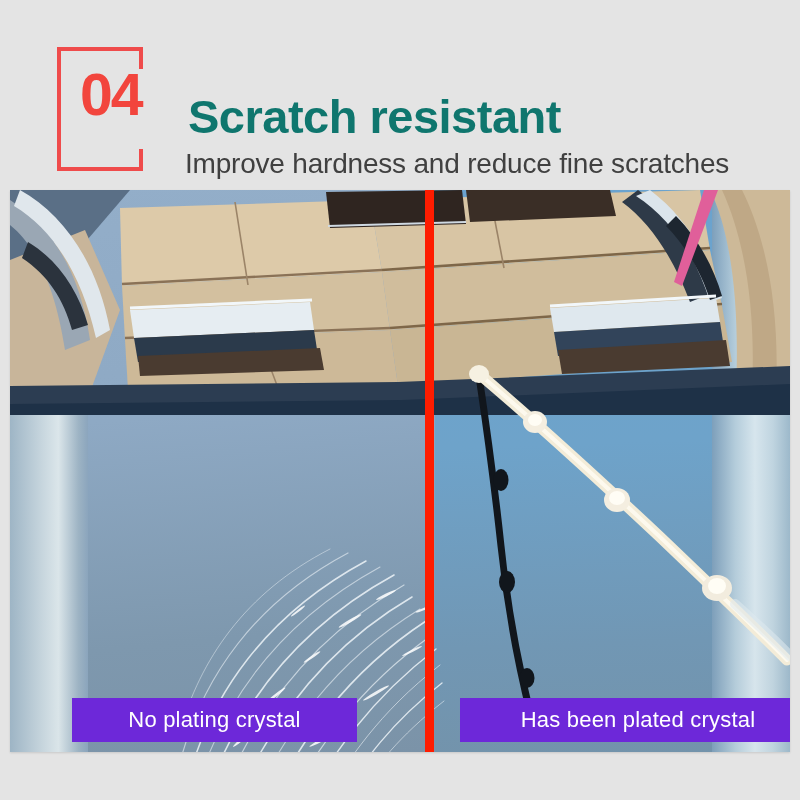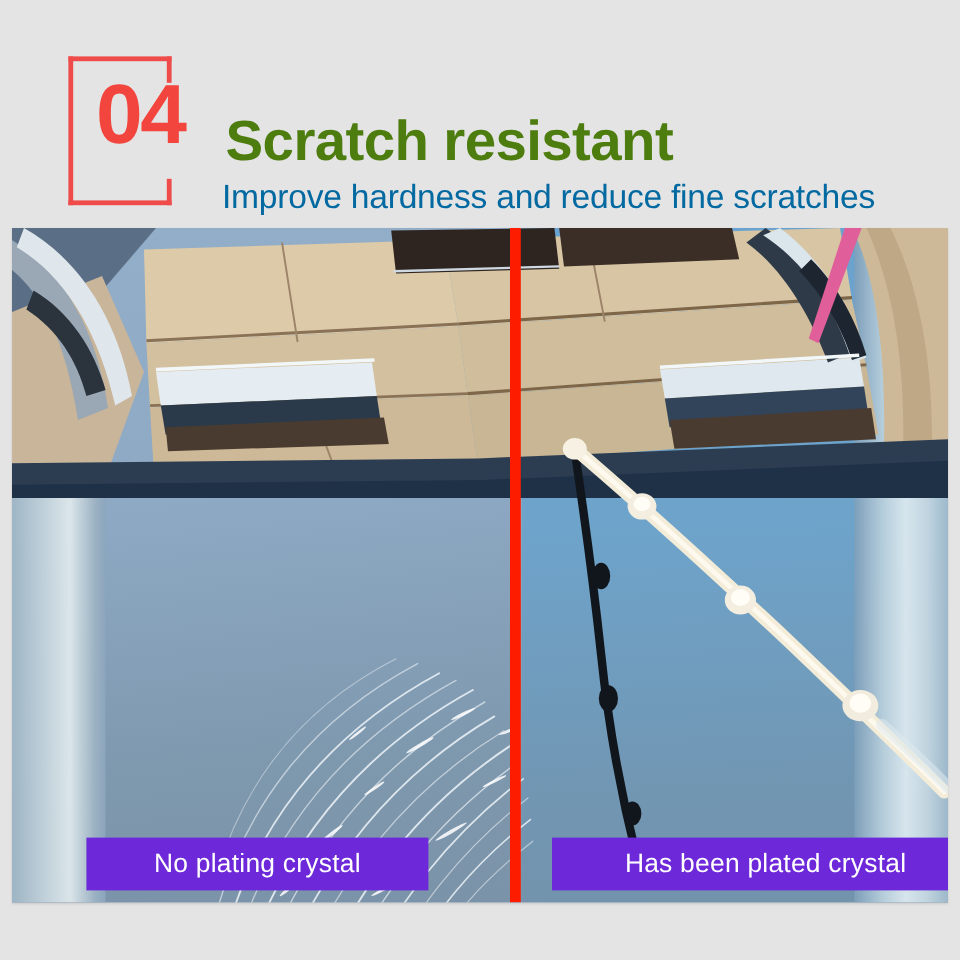--- a/index.html
+++ b/index.html
@@ -23,40 +23,40 @@
   
   .br{position:absolute;background:#ef4b4b;}
   .br-left  {left:0;   top:0;   width:4px;  height:124px;}
   .br-top   {left:0;   top:0;   width:86px; height:4px;}
   .br-bottom{left:0;   top:120px;width:86px;height:4px;}
   .br-rt    {left:82px;top:0;   width:4px;  height:22px;}
   .br-rb    {left:82px;top:102px;width:4px; height:22px;}
 
   #num{
     position:absolute;left:23px;top:18px;
-    font-size:70px;line-height:60px;font-weight:bold;
+    font-size:59px;line-height:60px;font-weight:bold;
     color:#f2453d;letter-spacing:-2px;
     font-family:"Liberation Sans", sans-serif;
   }
   #word{
     position:absolute;left:33px;top:76px;
     font-size:36px;line-height:38px;font-weight:bold;
     color:#f2665e;letter-spacing:0px;
   }
 
   #title{
     position:absolute;left:188px;top:60px;
     font-size:47px;line-height:52px;font-weight:bold;
-    color:#4d7c0f;letter-spacing:-0.5px;
+    color:#0f766e;letter-spacing:-0.5px;
     white-space:nowrap;
   }
   #subtitle{
     position:absolute;left:185px;top:120px;
     font-size:28px;line-height:32px;font-weight:normal;
-    color:#0369a1;letter-spacing:-0.2px;
+    color:#404040;letter-spacing:-0.2px;
     white-space:nowrap;
   }
 
   
   #photo{
     position:absolute;left:10px;top:190px;width:780px;height:562px;
     overflow:hidden;
     background:#8fa9c2;
     box-shadow:0 1px 2px rgba(0,0,0,.12);
   }

